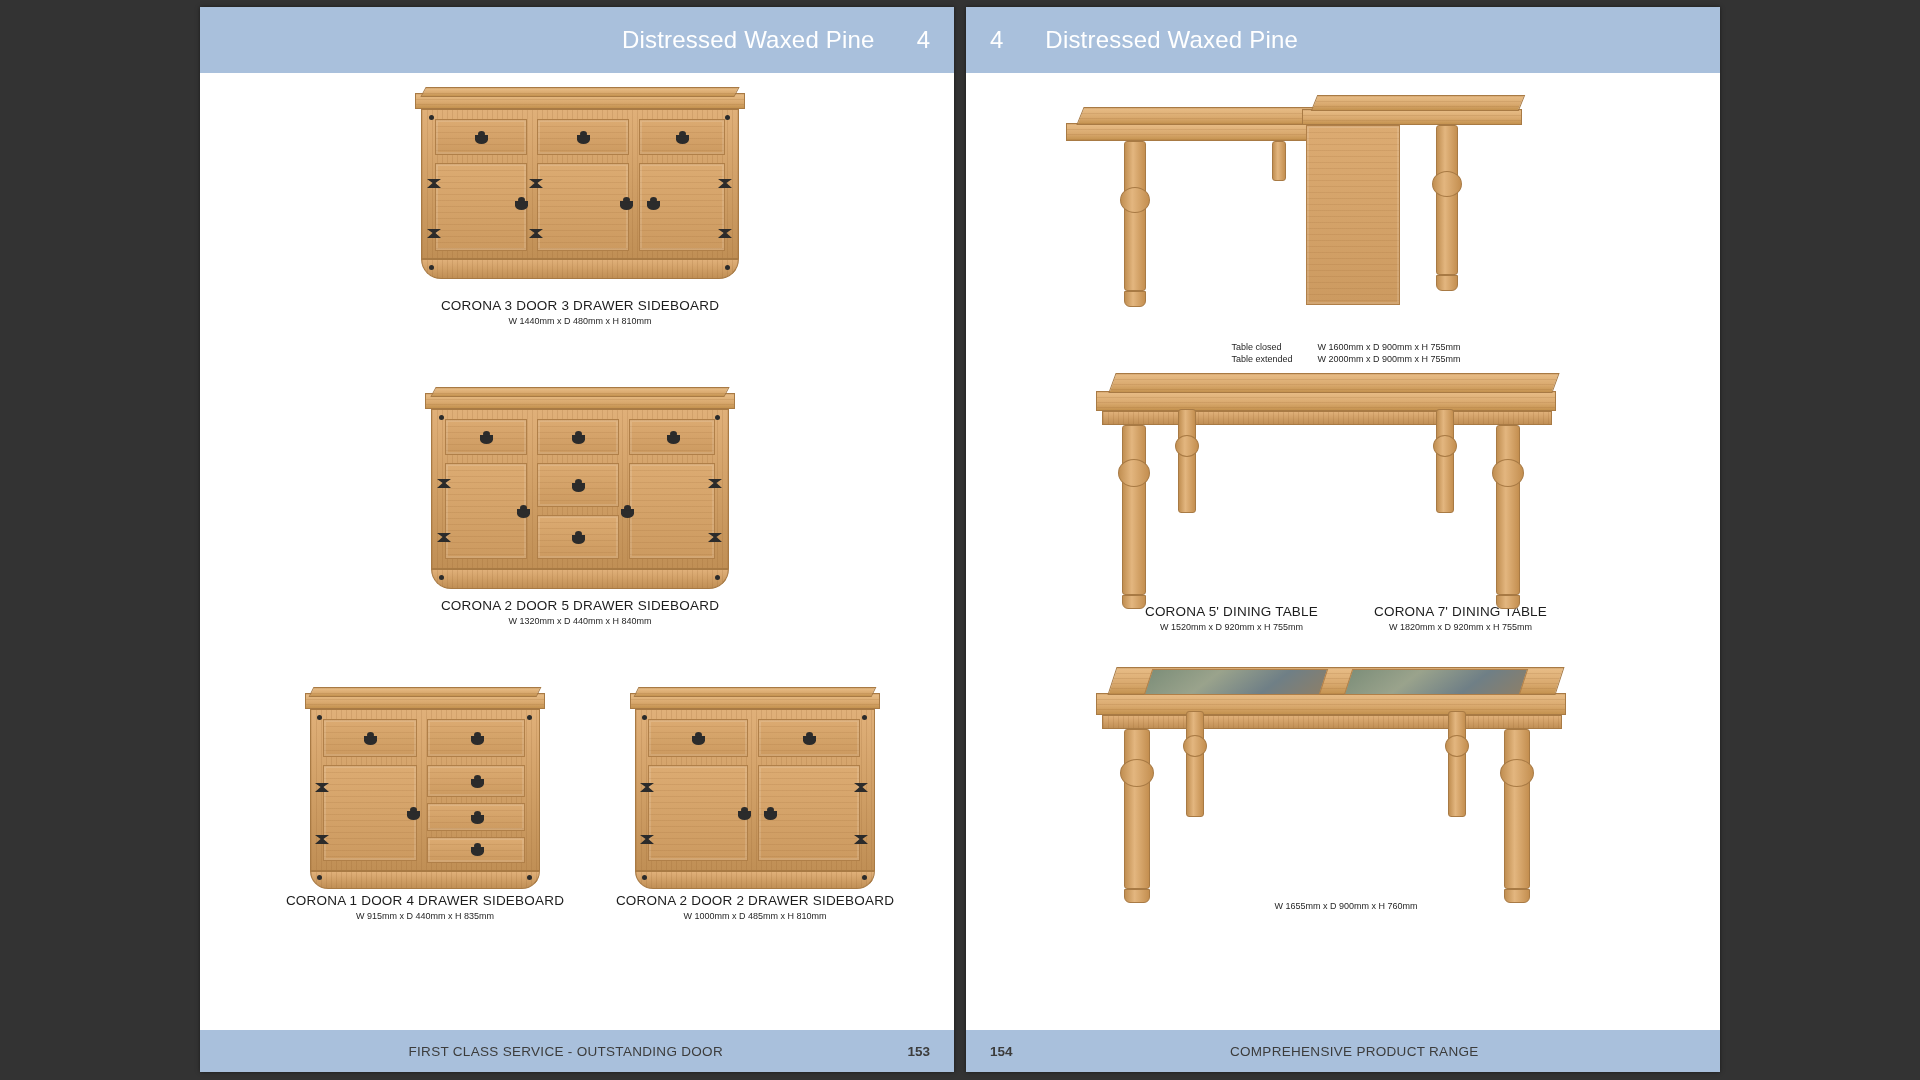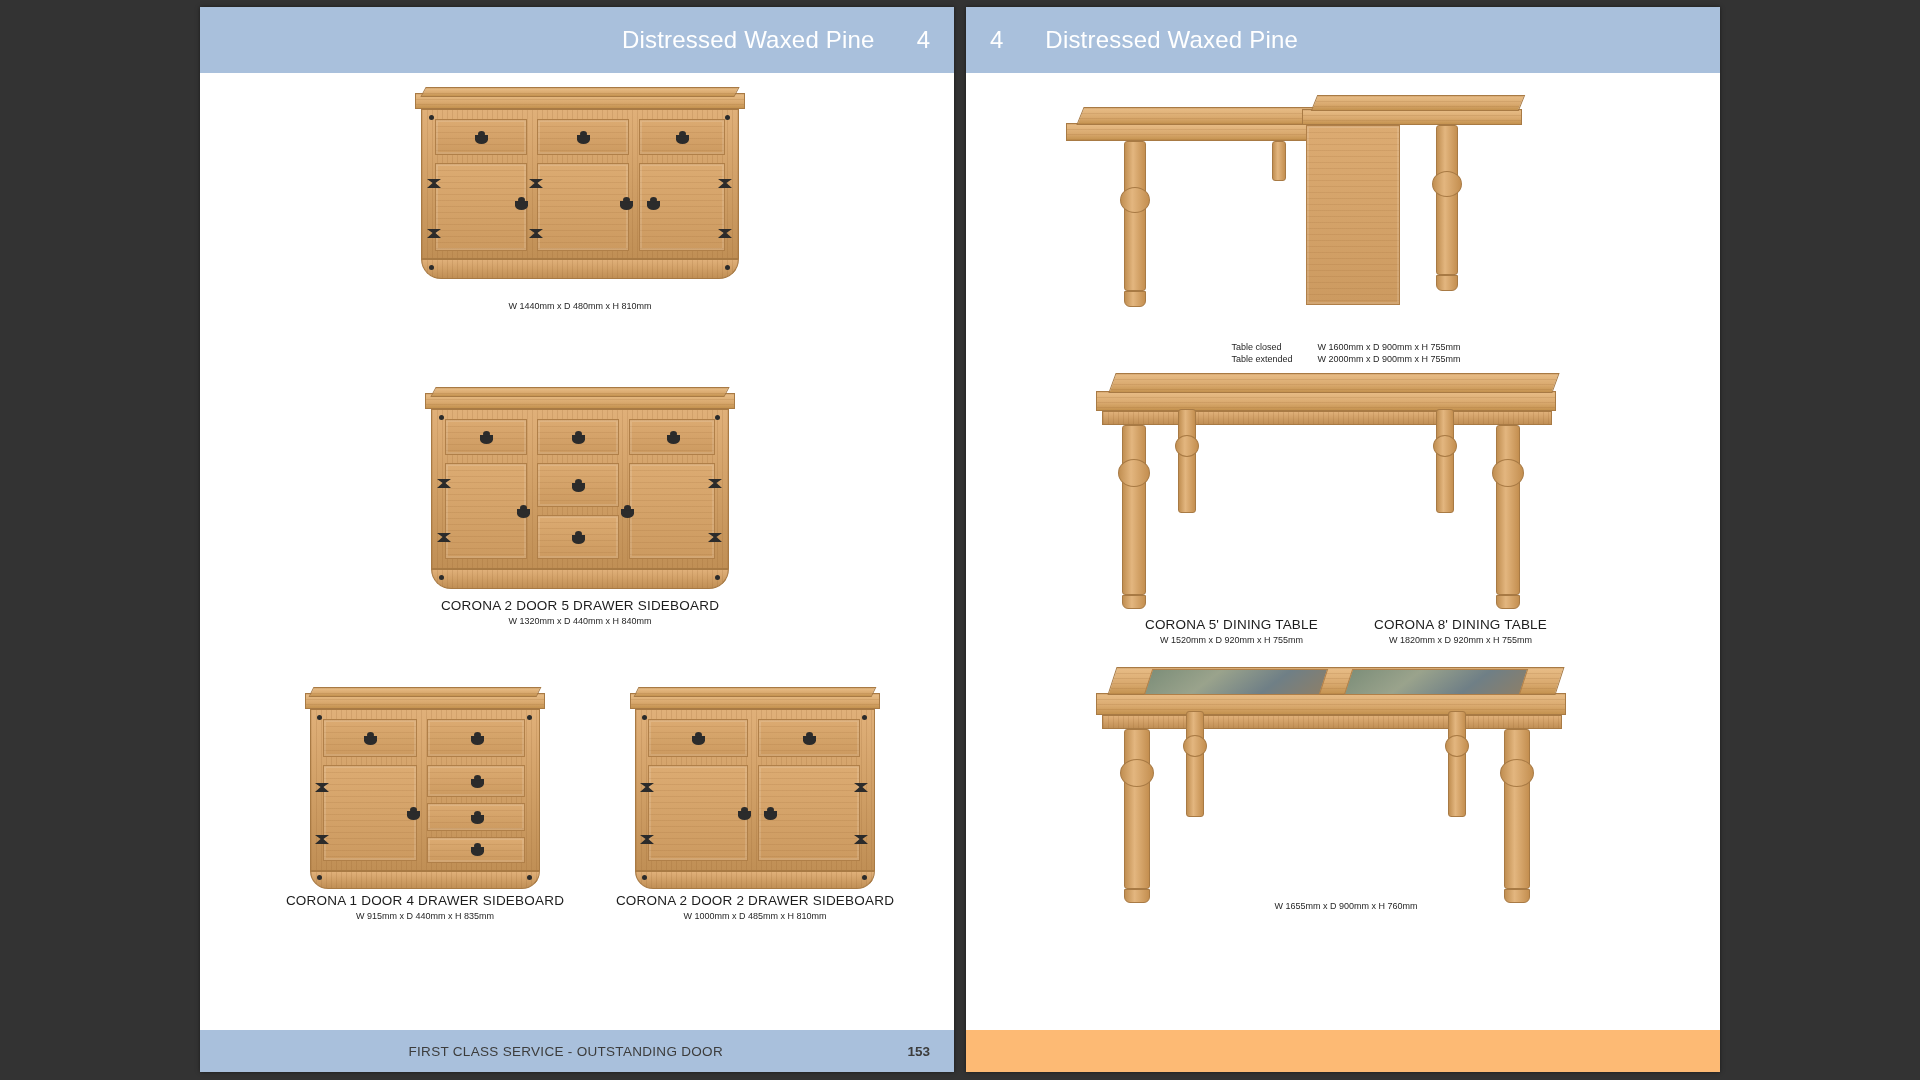--- a/index.html
+++ b/index.html
@@ -253,20 +253,21 @@
             <div class="handle" style="left:205px; top:118px;"></div>
             <div class="handle" style="left:232px; top:118px;"></div>
 
             <div class="wood" style="position:absolute; left:6px; top:176px; width:318px; height:20px;
                  border-radius:0 0 28px 28px;"></div>
             <div class="stud" style="left:14px; top:32px;"></div>
             <div class="stud" style="left:310px; top:32px;"></div>
             <div class="stud" style="left:14px; top:182px;"></div>
             <div class="stud" style="left:310px; top:182px;"></div>
           </div>
+          <div class="prod-name">CORONA 3 DOOR 3 DRAWER SIDEBOARD</div>
           <div class="prod-dims">W 1440mm x D 480mm x H 810mm</div>
         </div>
 
         <div class="product" style="left:100px; top:310px; width:560px;">
           <div class="art" style="width:310px; height:215px;">
             <div class="wood-h" style="position:absolute; left:0; top:10px; width:310px; height:16px;"></div>
             <div class="wood-h" style="position:absolute; left:8px; top:4px; width:294px; height:10px; transform:skewX(-28deg);"></div>
             <div class="wood" style="position:absolute; left:6px; top:26px; width:298px; height:160px;"></div>
 
             <div class="panel" style="left:20px; top:36px; width:82px; height:36px;"></div>
@@ -418,27 +419,27 @@
 
             <div class="leg" style="left:400px; top:62px; width:24px; height:170px; border-radius:3px;"></div>
             <div class="leg" style="left:396px; top:96px; width:32px; height:28px; border-radius:50%;"></div>
             <div class="leg" style="left:400px; top:232px; width:24px; height:14px; border-radius:0 0 6px 6px;"></div>
 
             <div class="leg" style="left:82px; top:46px; width:18px; height:104px; border-radius:3px;"></div>
             <div class="leg" style="left:79px; top:72px; width:24px; height:22px; border-radius:50%;"></div>
             <div class="leg" style="left:340px; top:46px; width:18px; height:104px; border-radius:3px;"></div>
             <div class="leg" style="left:337px; top:72px; width:24px; height:22px; border-radius:50%;"></div>
           </div>
-          <div style="display:flex; justify-content:center; gap:56px; margin-top:14px;">
+          <div style="display:flex; justify-content:center; gap:56px; margin-top:1px;">
             <div>
               <div class="prod-name">CORONA 5' DINING TABLE</div>
               <div class="prod-dims">W 1520mm x D 920mm x H 755mm</div>
             </div>
             <div>
-              <div class="prod-name">CORONA 8' DINING TABLE</div>
+              <div class="prod-name">CORONA 7' DINING TABLE</div>
               <div class="prod-dims">W 1820mm x D 920mm x H 755mm</div>
             </div>
           </div>
         </div>
 
         <div class="product" style="left:70px; top:580px; width:620px;">
           <div class="art" style="width:500px; height:245px;">
             <div class="wood-h" style="position:absolute; left:0; top:40px; width:470px; height:22px;"></div>
             <div class="wood-h" style="position:absolute; left:16px; top:14px; width:448px; height:28px; transform:skewX(-18deg);"></div>
 
@@ -457,16 +458,20 @@
             <div class="leg" style="left:90px; top:58px; width:18px; height:106px; border-radius:3px;"></div>
             <div class="leg" style="left:87px; top:82px; width:24px; height:22px; border-radius:50%;"></div>
             <div class="leg" style="left:352px; top:58px; width:18px; height:106px; border-radius:3px;"></div>
             <div class="leg" style="left:349px; top:82px; width:24px; height:22px; border-radius:50%;"></div>
           </div>
           <div class="prod-dims">W 1655mm x D 900mm x H 760mm</div>
         </div>
 
       </div>
 
+      <div class="band footer footer-left">
+        <span class="ftr-num">154</span>
+        <span class="ftr-text">COMPREHENSIVE PRODUCT RANGE</span>
+      </div>
     </div>
 
   </div>
 </div>
 
 </body></html>

